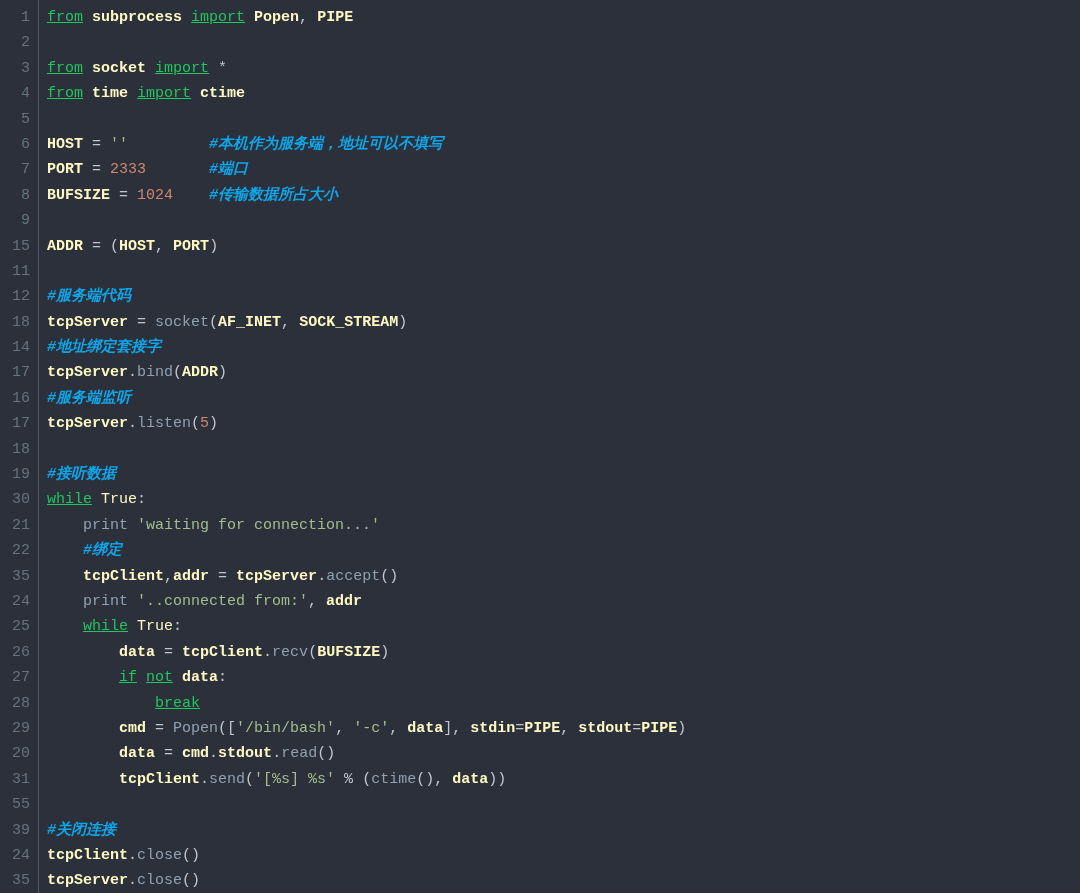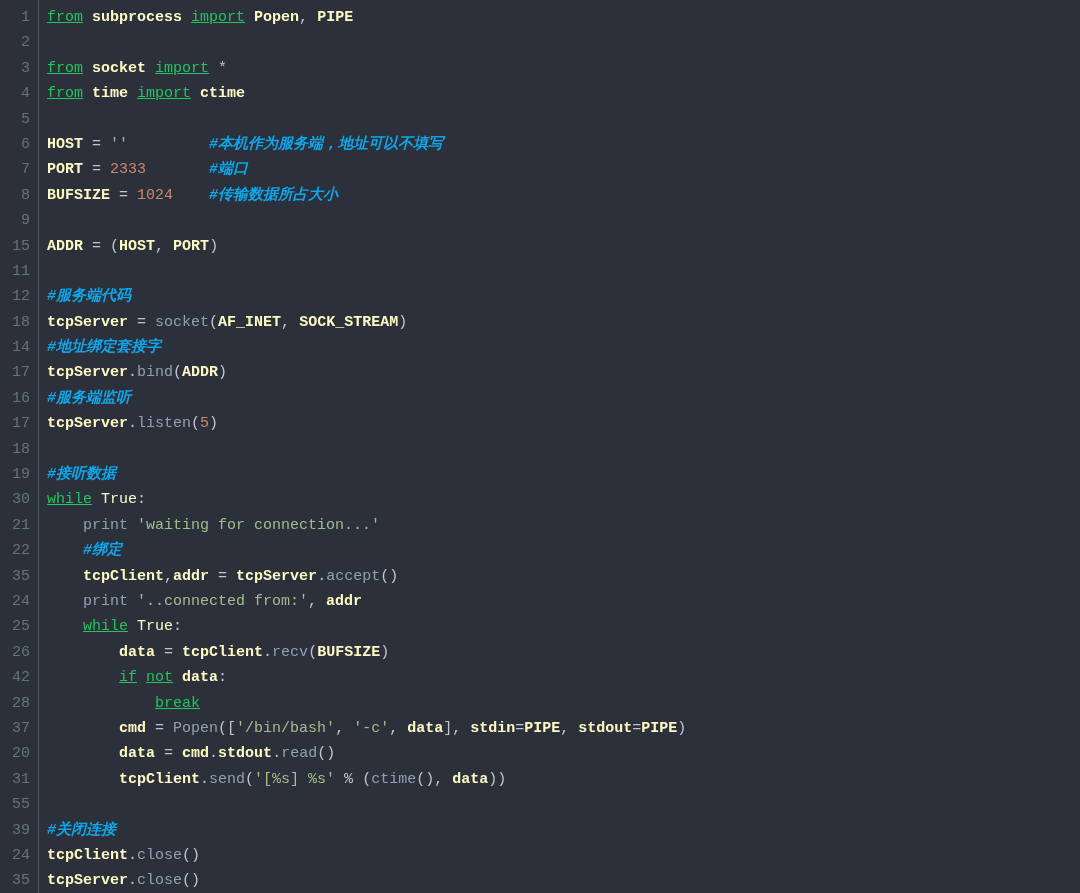--- a/index.html
+++ b/index.html
@@ -80,23 +80,23 @@
       <div class="gutter-line">17</div>
       <div class="gutter-line">18</div>
       <div class="gutter-line">19</div>
       <div class="gutter-line">30</div>
       <div class="gutter-line">21</div>
       <div class="gutter-line">22</div>
       <div class="gutter-line">35</div>
       <div class="gutter-line">24</div>
       <div class="gutter-line">25</div>
       <div class="gutter-line">26</div>
-      <div class="gutter-line">42</div>
+      <div class="gutter-line">27</div>
       <div class="gutter-line">28</div>
-      <div class="gutter-line">37</div>
+      <div class="gutter-line">29</div>
       <div class="gutter-line">20</div>
       <div class="gutter-line">31</div>
       <div class="gutter-line">55</div>
       <div class="gutter-line">39</div>
       <div class="gutter-line">24</div>
       <div class="gutter-line">35</div>
     </div>
   <div class="divider"></div>
   <div class="code-area" id="code"><div class="code-line"><span class="kw">from</span><span> </span><span class="var">subprocess</span><span> </span><span class="kw">import</span><span> </span><span class="var">Popen</span><span>, </span><span class="var">PIPE</span></div><div class="code-line"></div><div class="code-line"><span class="kw">from</span><span> </span><span class="var">socket</span><span> </span><span class="kw">import</span><span> </span><span class="op">*</span></div><div class="code-line"><span class="kw">from</span><span> </span><span class="var">time</span><span> </span><span class="kw">import</span><span> </span><span class="var">ctime</span></div><div class="code-line"></div><div class="code-line"><span class="var">HOST</span><span> </span><span class="op">=</span><span> </span><span class="str">''</span><span>         </span><span class="comment">#本机作为服务端，地址可以不填写</span></div><div class="code-line"><span class="var">PORT</span><span> </span><span class="op">=</span><span> </span><span class="num">2333</span><span>       </span><span class="comment">#端口</span></div><div class="code-line"><span class="var">BUFSIZE</span><span> </span><span class="op">=</span><span> </span><span class="num">1024</span><span>    </span><span class="comment">#传输数据所占大小</span></div><div class="code-line"></div><div class="code-line"><span class="var">ADDR</span><span> </span><span class="op">=</span><span> </span><span class="punc">(</span><span class="var">HOST</span><span>, </span><span class="var">PORT</span><span class="punc">)</span></div><div class="code-line"></div><div class="code-line"><span class="comment">#服务端代码</span></div><div class="code-line"><span class="var">tcpServer</span><span> </span><span class="op">=</span><span> </span><span class="fn">socket</span><span class="punc">(</span><span class="var">AF_INET</span><span>, </span><span class="var">SOCK_STREAM</span><span class="punc">)</span></div><div class="code-line"><span class="comment">#地址绑定套接字</span></div><div class="code-line"><span class="var">tcpServer</span><span class="punc">.</span><span class="fn">bind</span><span class="punc">(</span><span class="var">ADDR</span><span class="punc">)</span></div><div class="code-line"><span class="comment">#服务端监听</span></div><div class="code-line"><span class="var">tcpServer</span><span class="punc">.</span><span class="fn">listen</span><span class="punc">(</span><span class="num">5</span><span class="punc">)</span></div><div class="code-line"></div><div class="code-line"><span class="comment">#接听数据</span></div><div class="code-line"><span class="kw">while</span><span> </span><span class="const">True</span><span class="punc">:</span></div><div class="code-line"><span>    </span><span class="fn">print</span><span> </span><span class="str">'waiting for connection...'</span></div><div class="code-line"><span>    </span><span class="comment">#绑定</span></div><div class="code-line"><span>    </span><span class="var">tcpClient</span><span class="punc">,</span><span class="var">addr</span><span> </span><span class="op">=</span><span> </span><span class="var">tcpServer</span><span class="punc">.</span><span class="fn">accept</span><span class="punc">()</span></div><div class="code-line"><span>    </span><span class="fn">print</span><span> </span><span class="str">'..connected from:'</span><span>, </span><span class="var">addr</span></div><div class="code-line"><span>    </span><span class="kw">while</span><span> </span><span class="const">True</span><span class="punc">:</span></div><div class="code-line"><span>        </span><span class="var">data</span><span> </span><span class="op">=</span><span> </span><span class="var">tcpClient</span><span class="punc">.</span><span class="fn">recv</span><span class="punc">(</span><span class="var">BUFSIZE</span><span class="punc">)</span></div><div class="code-line"><span>        </span><span class="kw">if</span><span> </span><span class="kw">not</span><span> </span><span class="var">data</span><span class="punc">:</span></div><div class="code-line"><span>            </span><span class="kw">break</span></div><div class="code-line"><span>        </span><span class="var">cmd</span><span> </span><span class="op">=</span><span> </span><span class="fn">Popen</span><span class="punc">([</span><span class="str">'/bin/bash'</span><span>, </span><span class="str">'-c'</span><span>, </span><span class="var">data</span><span class="punc">], </span><span class="var">stdin</span><span class="op">=</span><span class="var">PIPE</span><span>, </span><span class="var">stdout</span><span class="op">=</span><span class="var">PIPE</span><span class="punc">)</span></div><div class="code-line"><span>        </span><span class="var">data</span><span> </span><span class="op">=</span><span> </span><span class="var">cmd</span><span class="punc">.</span><span class="var">stdout</span><span class="punc">.</span><span class="fn">read</span><span class="punc">()</span></div><div class="code-line"><span>        </span><span class="var">tcpClient</span><span class="punc">.</span><span class="fn">send</span><span class="punc">(</span><span class="str">'[%s] %s'</span><span> </span><span class="op">%</span><span class="punc"> (</span><span class="fn">ctime</span><span class="punc">(), </span><span class="var">data</span><span class="punc">))</span></div><div class="code-line"></div><div class="code-line"><span class="comment">#关闭连接</span></div><div class="code-line"><span class="var">tcpClient</span><span class="punc">.</span><span class="fn">close</span><span class="punc">()</span></div><div class="code-line"><span class="var">tcpServer</span><span class="punc">.</span><span class="fn">close</span><span class="punc">()</span></div></div>
 </div>

